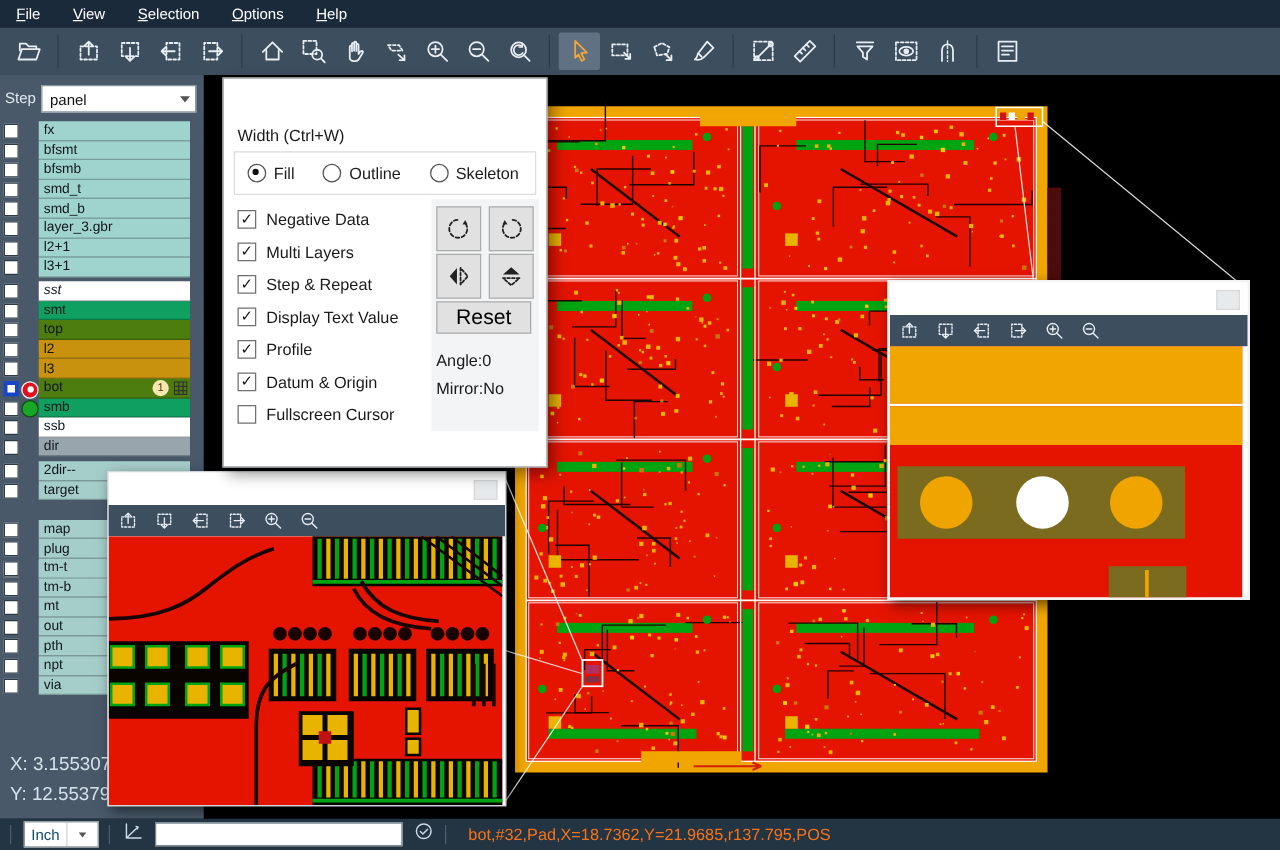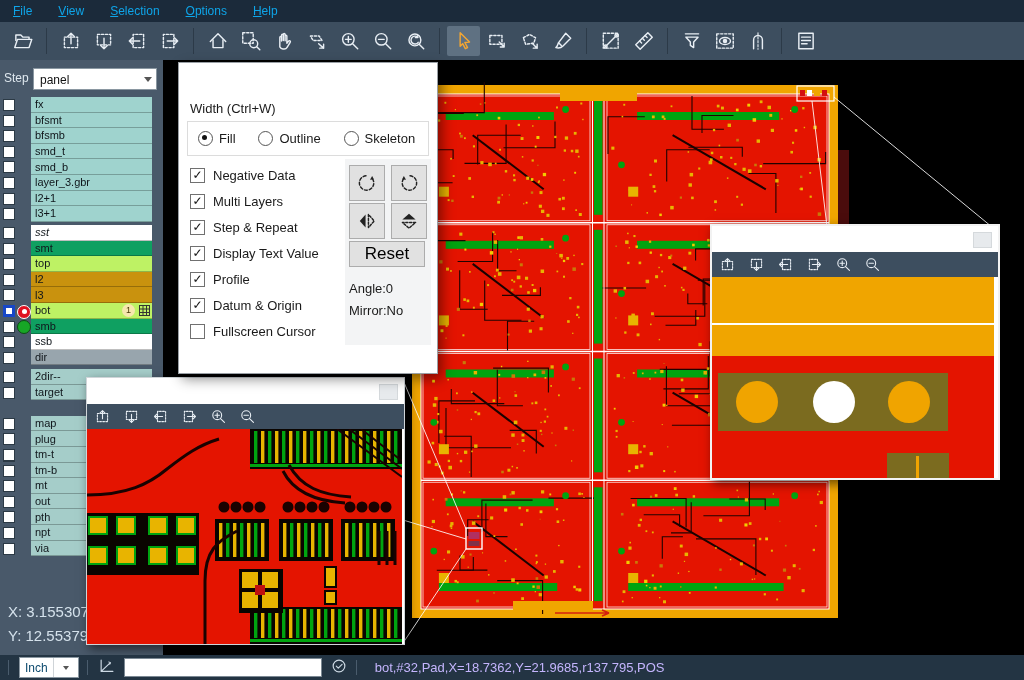--- a/index.html
+++ b/index.html
@@ -1,20 +1,20 @@
 <!DOCTYPE html>
 <html><head>
 <meta charset="utf-8">
 <style>
   html,body{margin:0;padding:0}
   body{width:1024px;height:680px;position:relative;overflow:hidden;
        font-family:"Liberation Sans",sans-serif;background:#000;user-select:none}
   
   #menubar{position:absolute;left:0;top:0;width:100%;height:22px;background:#1b2a3a;
-           display:flex;align-items:center;color:#0ea5e9;font-size:12px;z-index:5}
+           display:flex;align-items:center;color:#ffffff;font-size:12px;z-index:5}
   .menu-item{padding:0 13px;height:100%;display:flex;align-items:center;cursor:default}
   
   #toolbar{position:absolute;left:0;top:22px;width:100%;height:38px;background:#3d4e5f;
            display:flex;align-items:center;padding-left:6px;box-sizing:border-box;z-index:5}
   .tbtn{width:33px;height:30px;display:flex;align-items:center;justify-content:center;
         color:#e8eef4;border-radius:2px;flex:0 0 auto}
   .tbtn.active{background:#5f7182;color:#f3a633}
   .tsep{width:1px;height:26px;background:#2c3a48;margin:0 7px;flex:0 0 auto}
   .icon{width:22px;height:22px;fill:none;stroke:currentColor;stroke-width:1.3;
         stroke-linecap:round;stroke-linejoin:round}
@@ -34,21 +34,21 @@
   .lr-check.sel::after{content:"";position:absolute;left:2px;top:2px;width:6px;height:6px;background:#fff}
   .lr-ind{position:absolute;left:17px;top:1.5px;width:12px;height:12px;border-radius:50%}
   .lr-ind.red{background:#e01020;border:1px solid #fff}
   .lr-ind.red::after{content:"";position:absolute;left:3.5px;top:3.5px;width:5px;height:5px;
                      border-radius:50%;background:#fff}
   .lr-ind.green{background:#17a626;border:1px solid #0c4c12}
   .lr-label{position:absolute;left:31px;right:11px;top:0;bottom:0;font-size:11px;
             color:#10161b;padding-left:4px;border-bottom:1px solid rgba(0,0,0,.25);
             display:flex;align-items:center}
   .bg-teal{background:#9fd3ce}.bg-teal2{background:#a5cdc9}.bg-white{background:#ffffff}
-  .bg-green{background:#0fa061}.bg-orange{background:#bef264}.bg-gold{background:#c9920e}
+  .bg-green{background:#0fa061}.bg-orange{background:#4d7c0f}.bg-gold{background:#c9920e}
   .bg-gray{background:#98a5ad}
   .lr-badge{margin-left:auto;width:13px;height:13px;border-radius:50%;background:#f7e7ae;
             color:#4a3a08;font-size:9px;display:flex;align-items:center;justify-content:center}
   .lr-grid{width:11px;height:11px;margin:0 2px 0 4px}
   .coords{position:absolute;left:8px;top:540px;color:#d5e2ec;font-size:15px;line-height:24px}
   
   #canvas{position:absolute;left:163px;top:60px;width:861px;height:595px;background:#000;z-index:1}
   
   .popup{position:absolute;background:#fff;border:1px solid #cfd4d8;
          box-shadow:3px 4px 10px rgba(0,0,0,.55)}
@@ -96,21 +96,21 @@
   .ssep{width:1px;height:15px;background:#4a5c6d;margin:0 8px;flex:0 0 auto}
   .unit-select{height:19px;background:#fff;color:#0c4a6e;font-size:12px;display:flex;
                align-items:center;border:1px solid #8a97a1;margin-left:2px}
   .unit-select span{padding:0 5px}
   .unit-chev{width:14px;height:100%;border-left:1px solid #cfd4d8;display:flex;
              align-items:center;justify-content:center}
   .unit-chev i{width:0;height:0;border-left:3.5px solid transparent;
                border-right:3.5px solid transparent;border-top:4.5px solid #555}
   .cmd-input{width:188px;height:17px;background:#fff;border:1px solid #7b8893;margin-left:8px;
              font-size:12px;padding:0 4px}
-  .status-msg{color:#c4b5fd;font-size:13px;margin-left:10px;white-space:nowrap}
+  .status-msg{color:#f97316;font-size:13px;margin-left:10px;white-space:nowrap}
 </style>
 </head>
 <body>
 
 <div id="menubar">
     <div class="menu-item">
       <span><u>F</u>ile</span>
     </div>
     <div class="menu-item">
       <span><u>V</u>iew</span>

